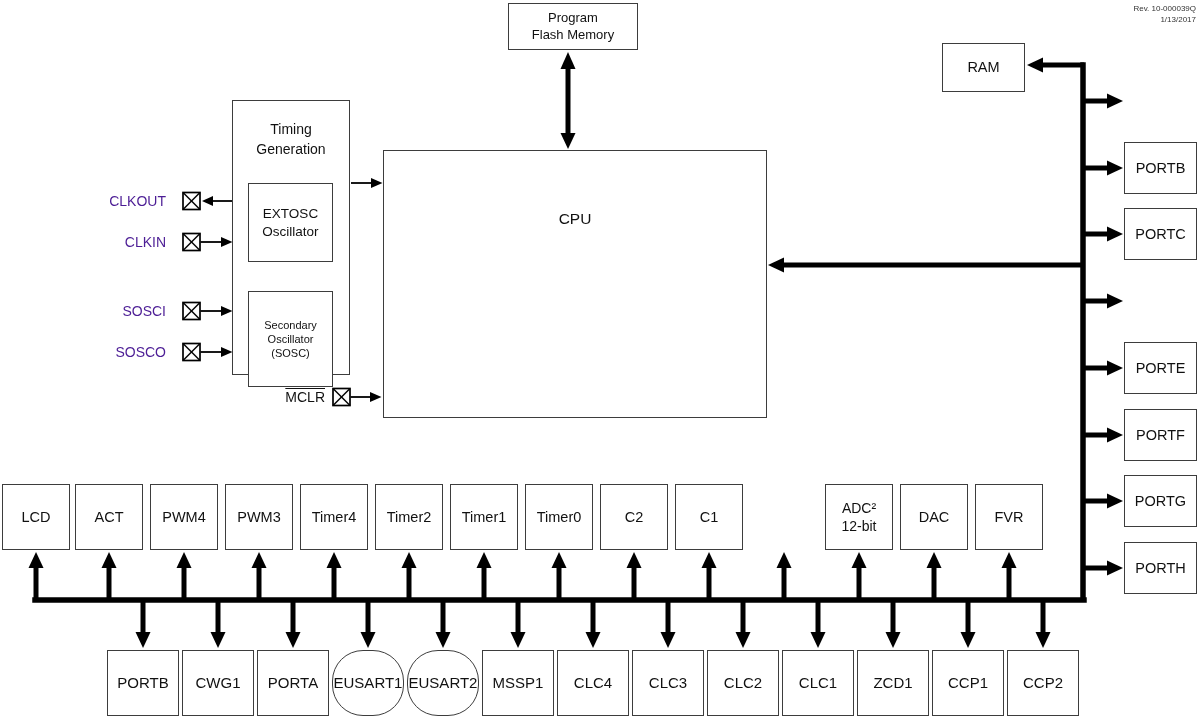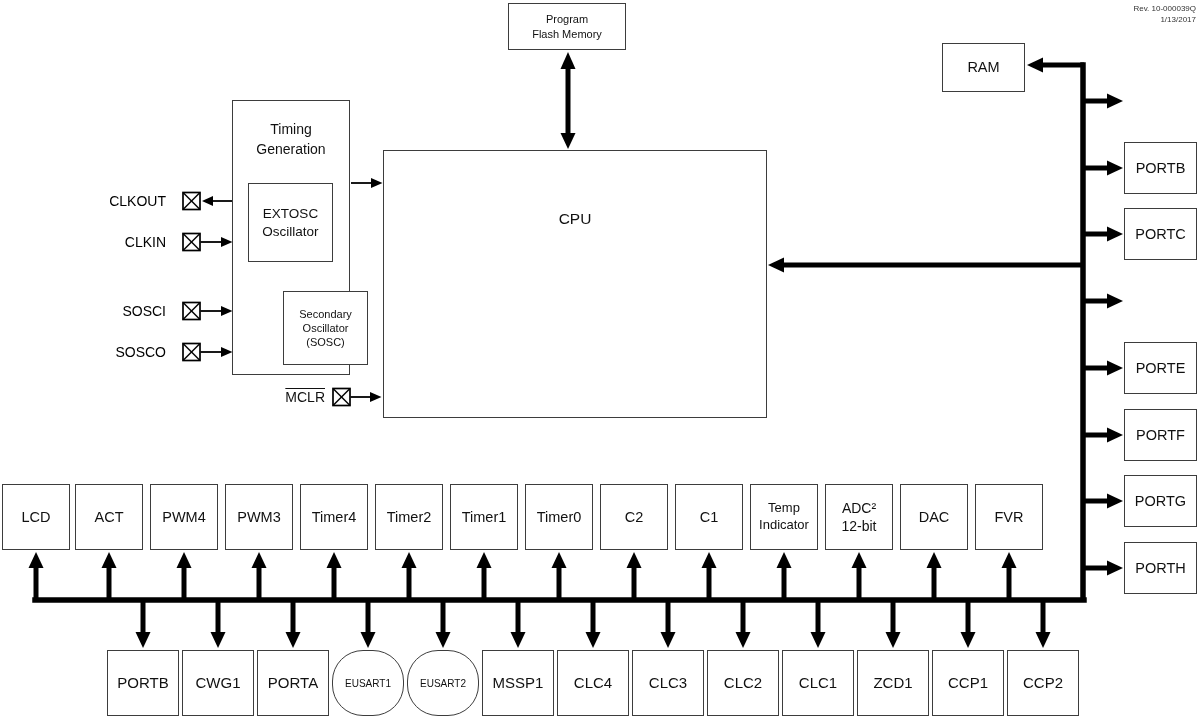--- a/index.html
+++ b/index.html
@@ -14,33 +14,33 @@
   .pinx   { stroke:#000; stroke-width:1.4; }
 
   .box { position:absolute; box-sizing:border-box; border:1.6px solid #3d3d3d; background:#fff;
          display:flex; align-items:center; justify-content:center; text-align:center;
          white-space:pre-line; line-height:1.3; }
   .mid  { top:484px; width:68px; height:66px; font-size:14.5px; }
   .bot  { top:650px; width:72px; height:66px; font-size:15px; }
   .port { left:1124px; width:73px; height:52px; font-size:14.5px; }
   .fs13 { font-size:13px; }
   .fs14 { font-size:14px; }
-  .fs115 { font-size:10px;border-radius:31px; }
+  .fs115 { font-size:15px;border-radius:31px; }
 
   .cpu { left:383px; top:150px; width:384px; height:268px; display:block;
          text-align:center; padding-top:58px; font-size:15.5px; }
-  .flash { left:508px; top:3px; width:118px; height:47px; font-size:11px; }
+  .flash { left:508px; top:3px; width:130px; height:47px; font-size:13px; }
   .ram   { left:942px; top:43px; width:83px; height:49px; font-size:14.5px; }
   .timing { left:232px; top:100px; width:118px; height:275px; display:block;
             text-align:center; padding-top:18px; font-size:14px; line-height:1.45; }
   .extosc { left:248px; top:183px; width:85px; height:79px; font-size:13.5px; }
-  .sosc   { left:248px; top:291px; width:85px; height:74px; font-size:11px;margin-left:35px; }
+  .sosc   { left:248px; top:291px; width:85px; height:96px; font-size:11px; }
 
   .pinlabel { position:absolute; left:60px; width:106px; text-align:right;
-              font-size:14px; color:#000000; }
+              font-size:14px; color:#4c1d95; }
   .mclr-label { position:absolute; left:245px; width:80px; top:389px; text-align:right;
                 font-size:14px; text-decoration:overline; color:#111; }
   .rev { position:absolute; top:4px; right:4px; text-align:right; font-size:8px;
          line-height:1.35; color:#333; white-space:pre-line; }
 </style>
 </head>
 <body>
 
 <div class="canvas">
 
@@ -281,22 +281,20 @@
   <div class="box mid" style="left:2px">LCD</div>
   <div class="box mid" style="left:75px">ACT</div>
   <div class="box mid" style="left:150px">PWM4</div>
   <div class="box mid" style="left:225px">PWM3</div>
   <div class="box mid" style="left:300px">Timer4</div>
   <div class="box mid" style="left:375px">Timer2</div>
   <div class="box mid" style="left:450px">Timer1</div>
   <div class="box mid" style="left:525px">Timer0</div>
   <div class="box mid" style="left:600px">C2</div>
   <div class="box mid" style="left:675px">C1</div>
-  <div class="box mid fs13" style="left:750px">Temp
-Indicator</div>
   <div class="box mid fs14" style="left:825px">ADC²
 12-bit</div>
   <div class="box mid" style="left:900px">DAC</div>
   <div class="box mid" style="left:975px">FVR</div>
 
   <div class="box bot" style="left:107px">PORTB</div>
   <div class="box bot" style="left:182px">CWG1</div>
   <div class="box bot" style="left:257px">PORTA</div>
   <div class="box bot fs115" style="left:332px">EUSART1</div>
   <div class="box bot fs115" style="left:407px">EUSART2</div>

